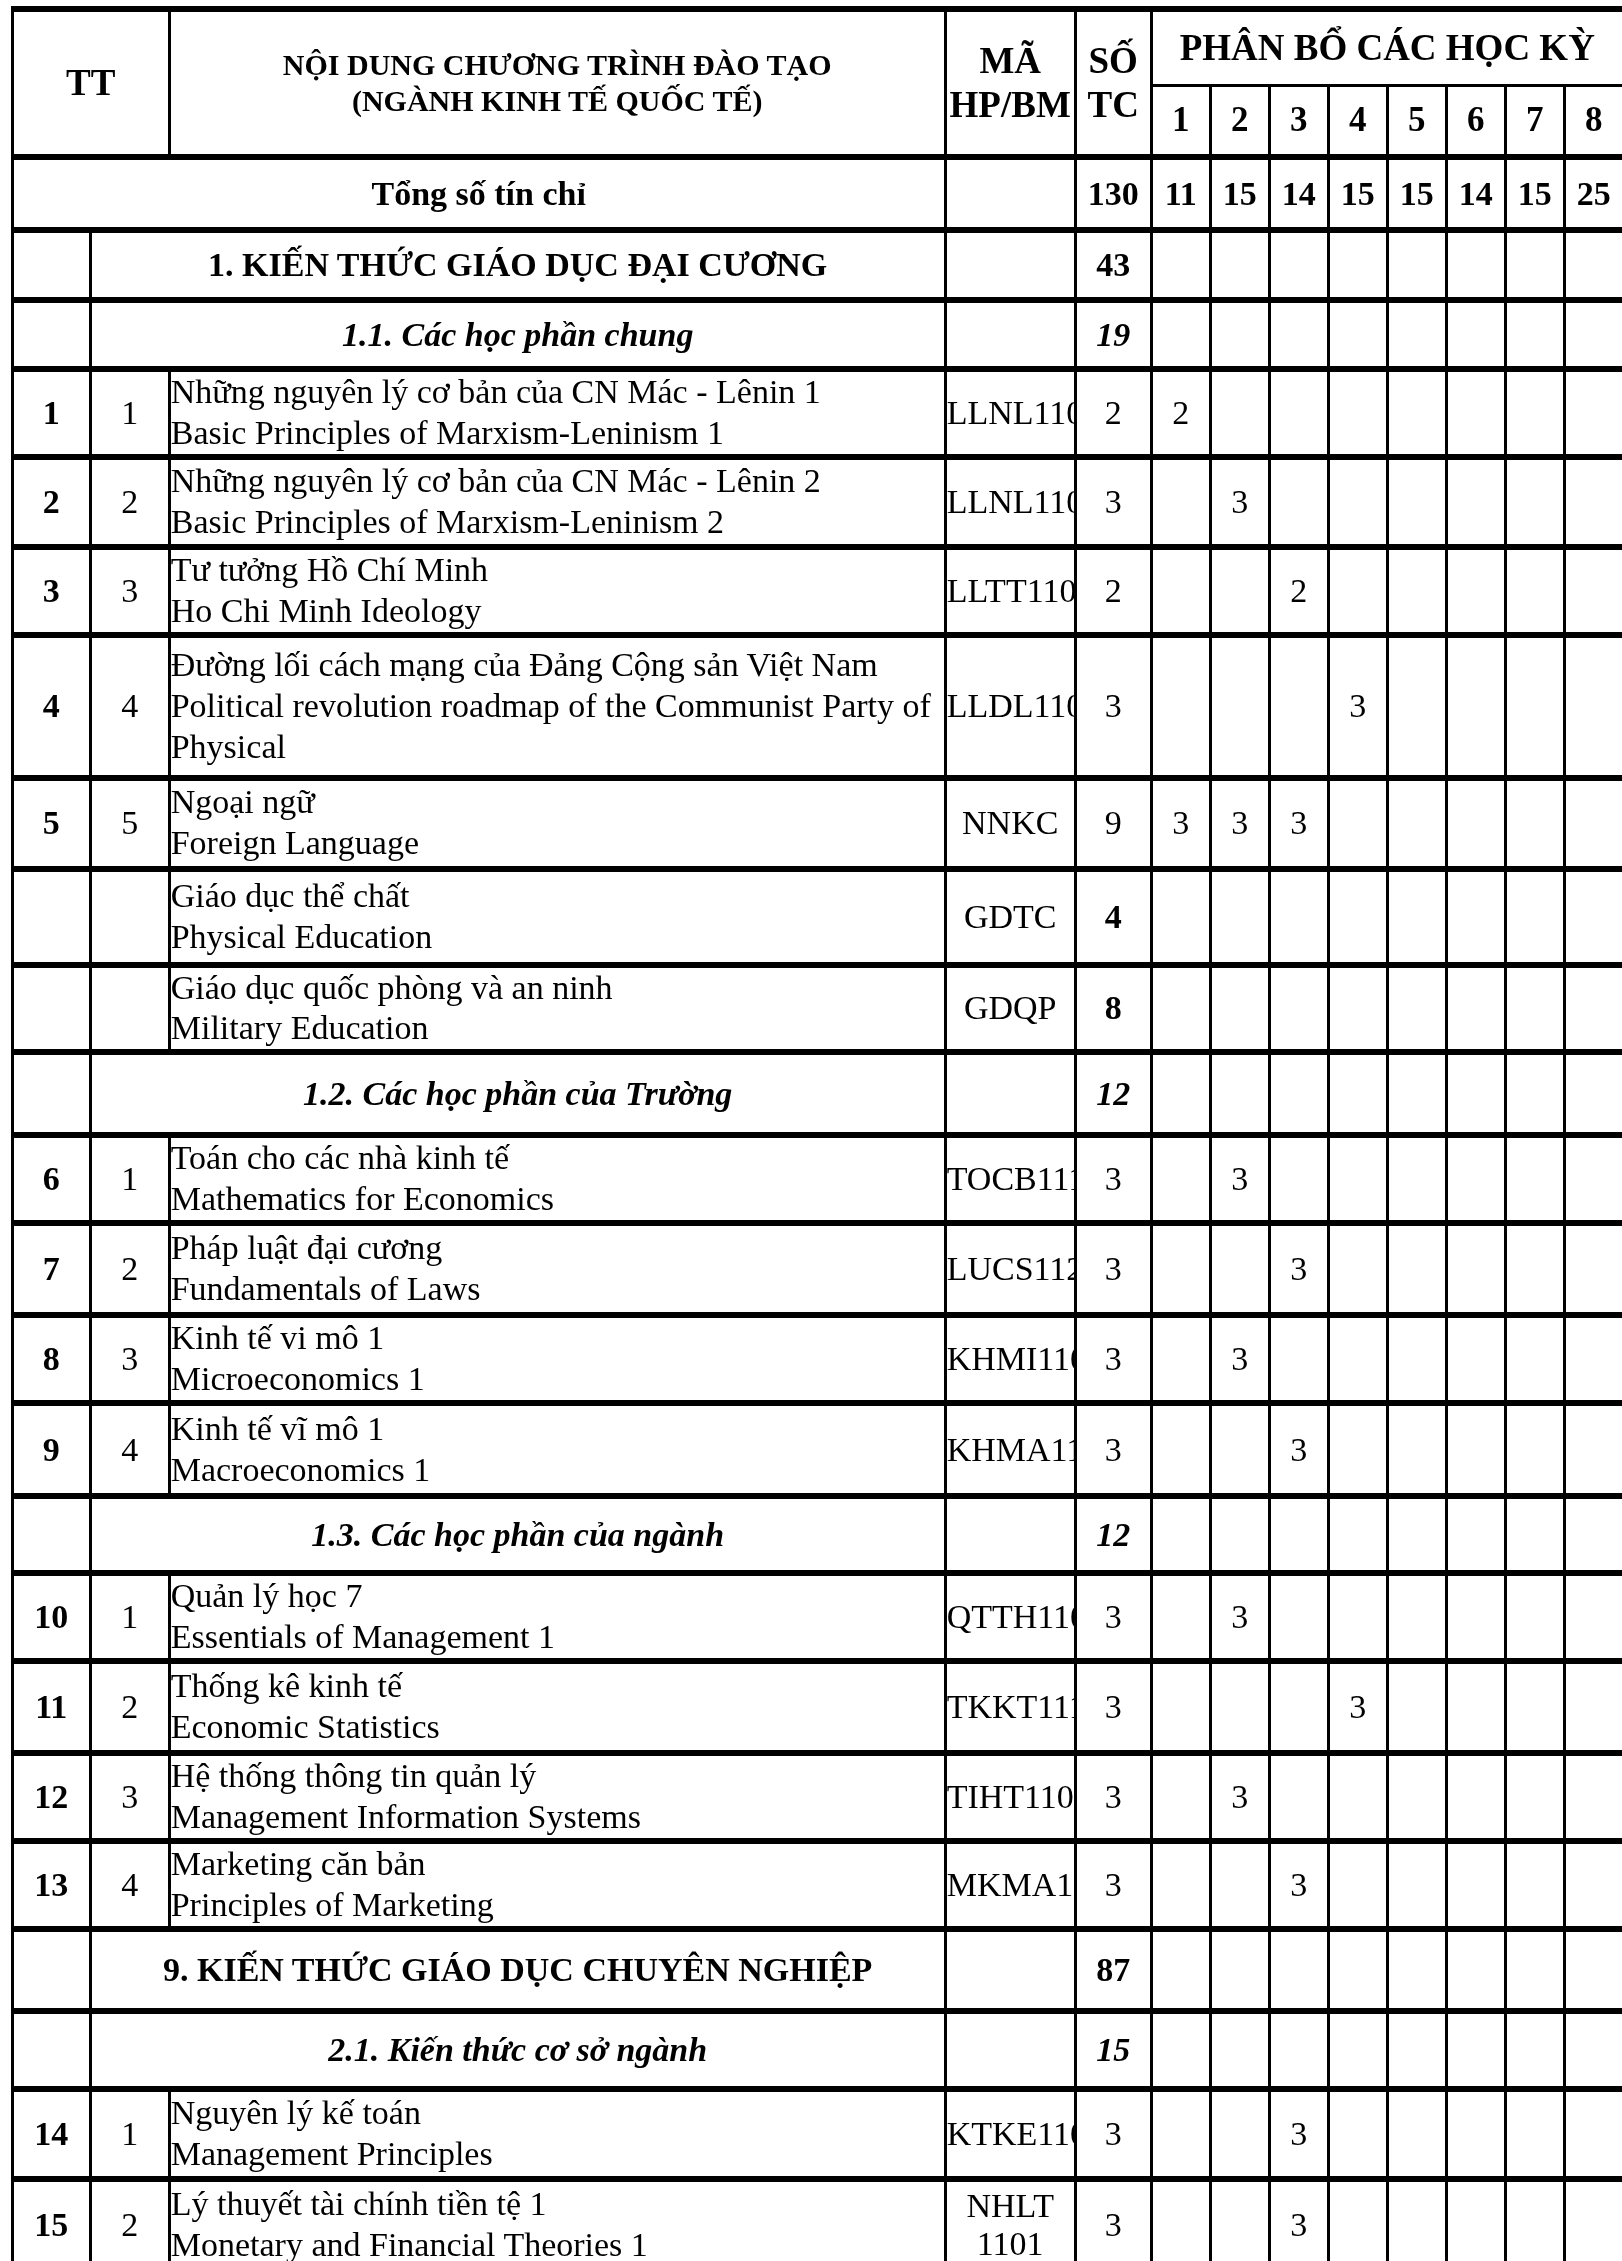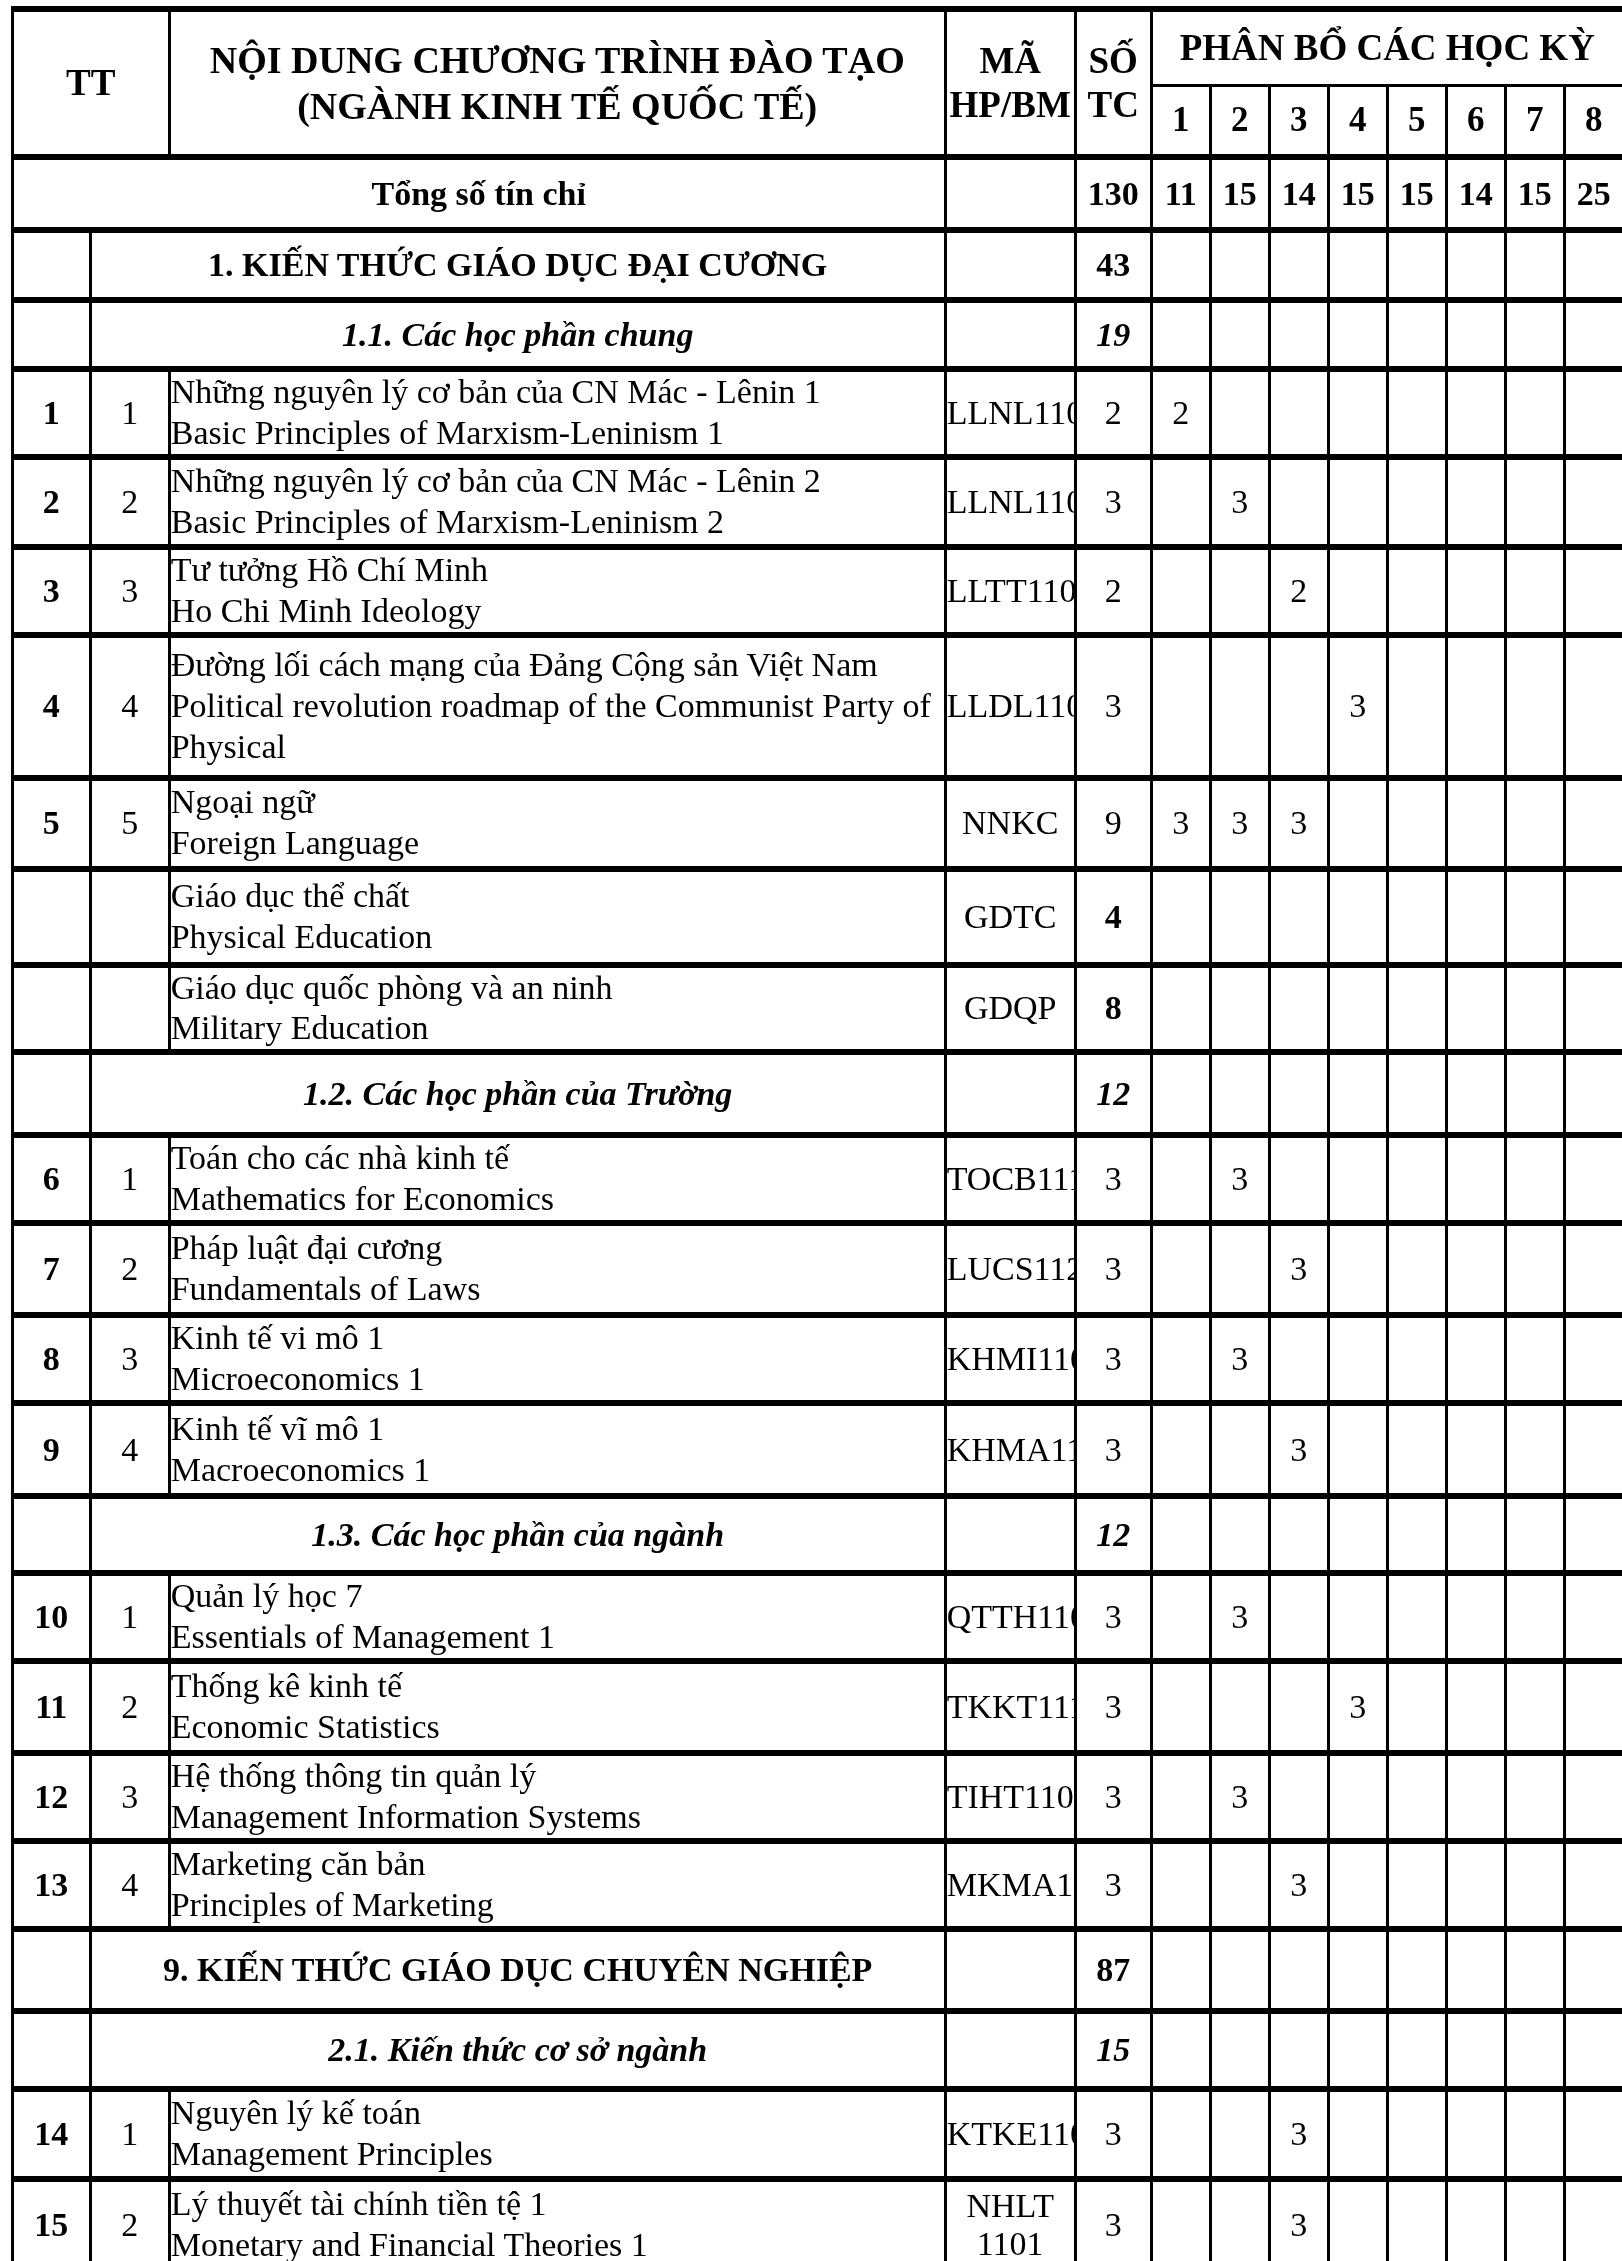--- a/index.html
+++ b/index.html
@@ -27,21 +27,21 @@
   }
   
   col.c-tt1 { width: 78px; }
   col.c-tt2 { width: 79px; }
   col.c-content { width: 776px; }
   col.c-ma { width: 130px; }
   col.c-tc { width: 76px; }
   col.c-sem { width: 59px; }
 
   thead th { font-weight: bold; }
-  .h-main { font-size: 38px; line-height: 1.22; }
+  .h-main { font-size: 30px; line-height: 1.22; }
   .h-small { font-size: 37px; line-height: 1.2; }
   .h-num { font-size: 35px; }
 
   td.cell { font-size: 34px; }
   td.left { text-align: left; padding-left: 9.2px; padding-right: 4.6px; }
   .bold { font-weight: bold; font-family: Liberation Serif, serif; }
   .italic { font-style: italic; }
   .section-label { font-size: 36px; }
   .total-label { font-size: 35px; }
   .name-line { display: block; text-align: left; line-height: 1.2; }

